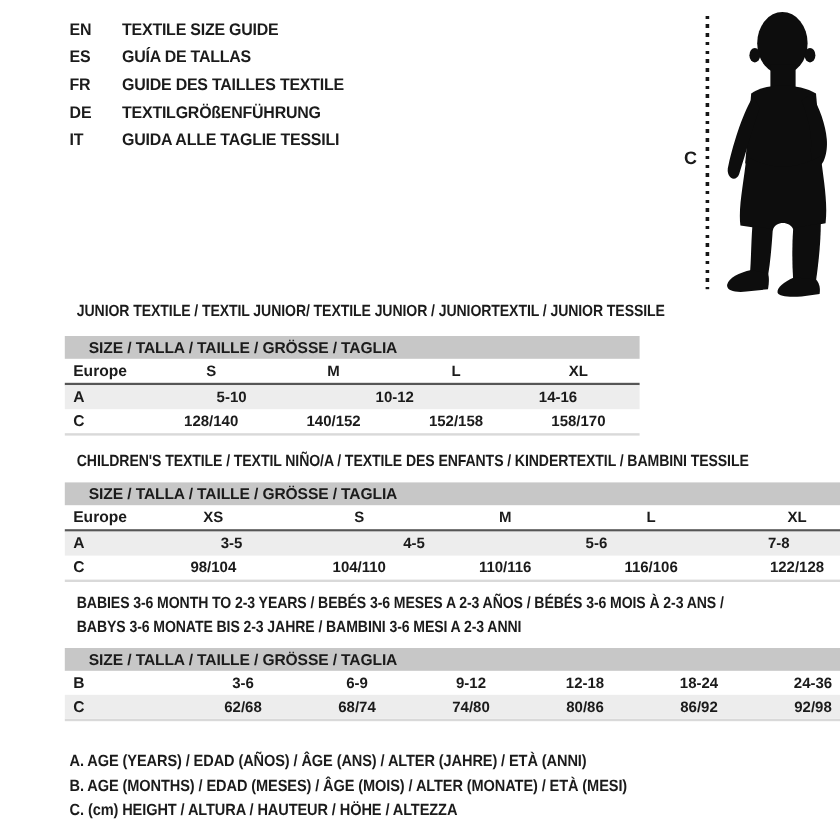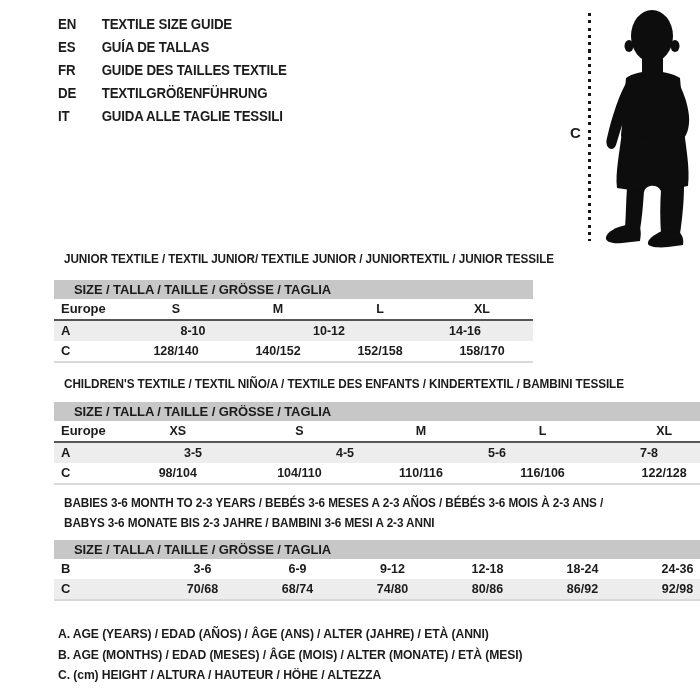--- a/index.html
+++ b/index.html
@@ -97,21 +97,21 @@
     <div>
         <div class="trow divider-after">
           <span class="tlabel">Europe</span>
           <span class="tcell">S</span>
           <span class="tcell">M</span>
           <span class="tcell">L</span>
           <span class="tcell">XL</span>
         </div>
         <div class="trow alt">
           <span class="tlabel">A</span>
-          <span class="tcell">8-10</span>
+          <span class="tcell">5-10</span>
           <span class="tcell">10-12</span>
           <span class="tcell">14-16</span>
         </div>
         <div class="trow">
           <span class="tlabel">C</span>
           <span class="tcell">128/140</span>
           <span class="tcell">140/152</span>
           <span class="tcell">152/158</span>
           <span class="tcell">158/170</span>
         </div>
@@ -157,21 +157,21 @@
           <span class="tlabel">B</span>
           <span class="tcell">3-6</span>
           <span class="tcell">6-9</span>
           <span class="tcell">9-12</span>
           <span class="tcell">12-18</span>
           <span class="tcell">18-24</span>
           <span class="tcell">24-36</span>
         </div>
         <div class="trow alt">
           <span class="tlabel">C</span>
-          <span class="tcell">70/68</span>
+          <span class="tcell">62/68</span>
           <span class="tcell">68/74</span>
           <span class="tcell">74/80</span>
           <span class="tcell">80/86</span>
           <span class="tcell">86/92</span>
           <span class="tcell">92/98</span>
         </div>
       </div>
   </div>
 
   <div class="legend">

